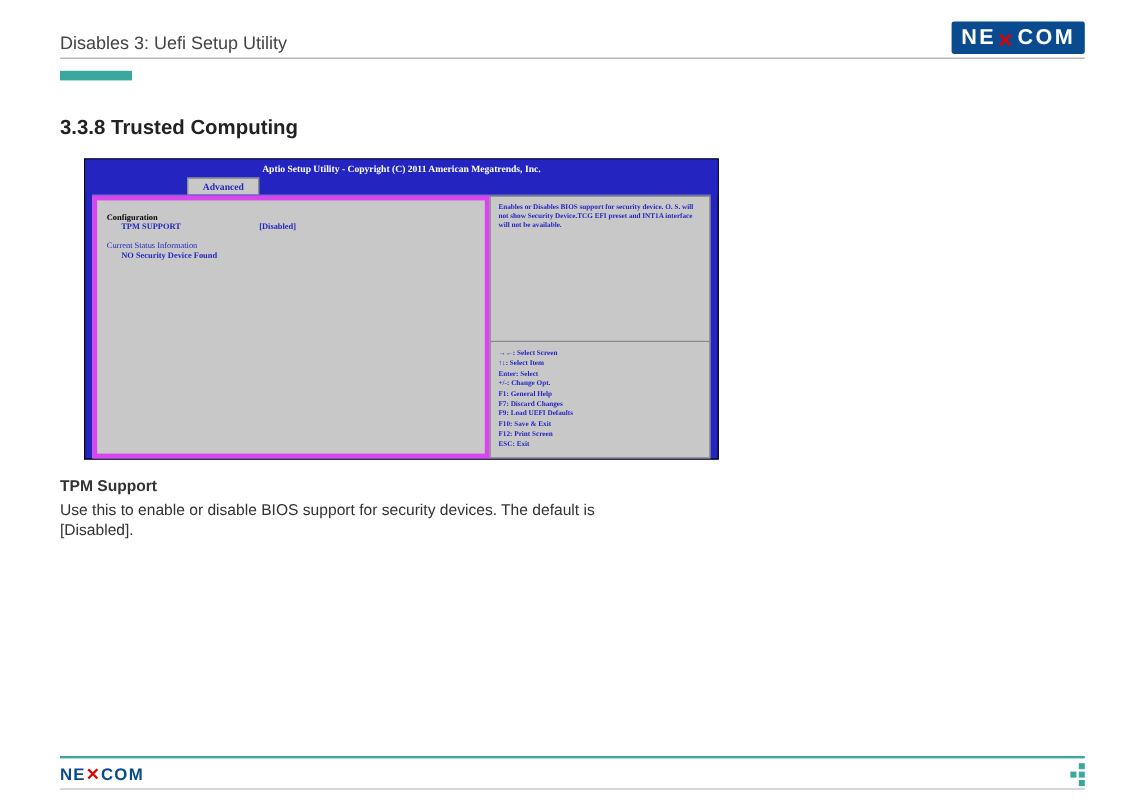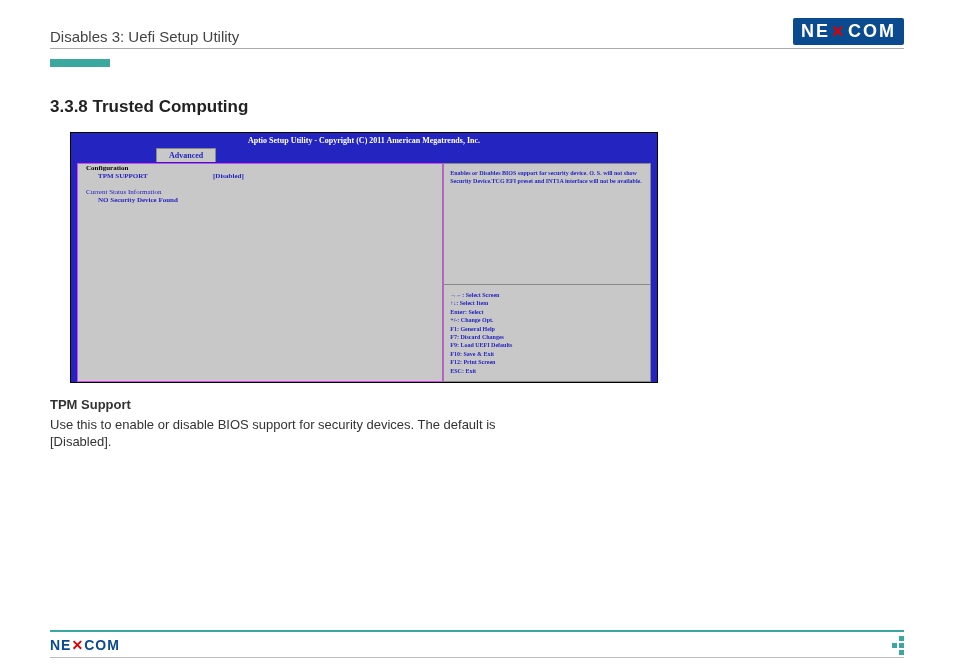--- a/index.html
+++ b/index.html
@@ -1,30 +1,30 @@
 <!DOCTYPE html>
 <html><head>
 <meta charset="utf-8">
 <style>
   * { box-sizing: border-box; margin: 0; padding: 0; }
   body { font-family: Arial, Helvetica, sans-serif; background: #fff; width: 954px; height: 672px; position: relative; color: #333; }
   .page { padding: 18px 50px 0 50px; }
   .header-row { display: flex; justify-content: space-between; align-items: flex-end; border-bottom: 1px solid #aaa; padding-bottom: 3px; }
   .chapter { font-size: 15px; color: #444; font-weight: 400; }
-  .logo { display: flex; align-items: center; background: #0a4a8f; padding: 3px 8px; border-radius: 2px; color: #fff; font-weight: bold; font-size: 18px; letter-spacing: 2px; font-family: Arial, sans-serif; }
+  .logo { display: flex; align-items: flex-end; background: #0a4a8f; padding: 3px 8px; border-radius: 2px; color: #fff; font-weight: bold; font-size: 18px; letter-spacing: 2px; font-family: Arial, sans-serif; }
   .logo .x { display:inline-block; width:16px; height:16px; position:relative; margin:0 1px; }
   .logo .x::before { content:"✕"; color:#d00; font-size:16px; position:absolute; left:0; top:-2px; }
   .teal-bar { width: 60px; height: 8px; background: #3aa89e; margin-top: 10px; margin-bottom: 30px; }
   .section-title { font-size: 17px; font-weight: bold; color: #222; margin-bottom: 15px; }
-  .bios-box { width: 588px; background: #2424c0; border: 1px solid #000; font-family: "Times New Roman", serif; font-size: 7px; margin-left: 20px; }
+  .bios-box { width: 529px; background: #2424c0; border: 1px solid #000; font-family: "Times New Roman", serif; font-size: 7px; margin-left: 20px; }
   .bios-title { background: #2424c0; color: #fff; text-align: center; font-weight: bold; font-size: 8px; padding: 3px 0; }
   .bios-tab-row { background: #2424c0; padding: 0 50px; }
   .bios-tab { display: inline-block; background: #c8c8c8; color: #2424c0; font-weight: bold; padding: 2px 12px; font-size: 8px; border: 1px solid #888; border-bottom: none; margin-left: 35px; }
   .bios-body { display: flex; background: #c8c8c8; margin: 0 6px 0 6px; border-top: 1px solid #2424c0; }
-  .bios-left { flex: 2.2; padding: 0 8px; border: 1px solid #d946ef; }
+  .bios-left { flex: 2.2; padding: 10px 8px; border: 4px solid #d946ef; }
   .bios-right { flex: 1.3; border: 1px solid #888; border-left: 1px solid #888; display:flex; flex-direction:column; }
   .bios-right-top { padding: 6px; color: #2424c0; font-weight: bold; line-height: 1.25; font-size: 6px; min-height: 120px; }
   .bios-right-bot { border-top: 1px solid #888; padding: 6px; color: #2424c0; font-weight: bold; font-size: 6px; line-height: 1.4; }
   .cfg-head { color:#000; font-weight:bold; font-size:7px; }
   .cfg-row { color:#2424c0; font-weight:bold; font-size:7px; margin-left:12px; display:flex; }
   .cfg-row span:first-child { width: 115px; }
   .status-head { color:#2424c0; font-weight:normal; font-size:7px; margin-top: 8px; }
   .status-val { color:#2424c0; font-weight:bold; font-size:7px; margin-left:12px; }
   .bios-left-spacer { height: 140px; }
   .bios-footer { background: #2424c0; color:#fff; text-align:center; font-size:7px; padding: 4px 0; margin-top:0; }

